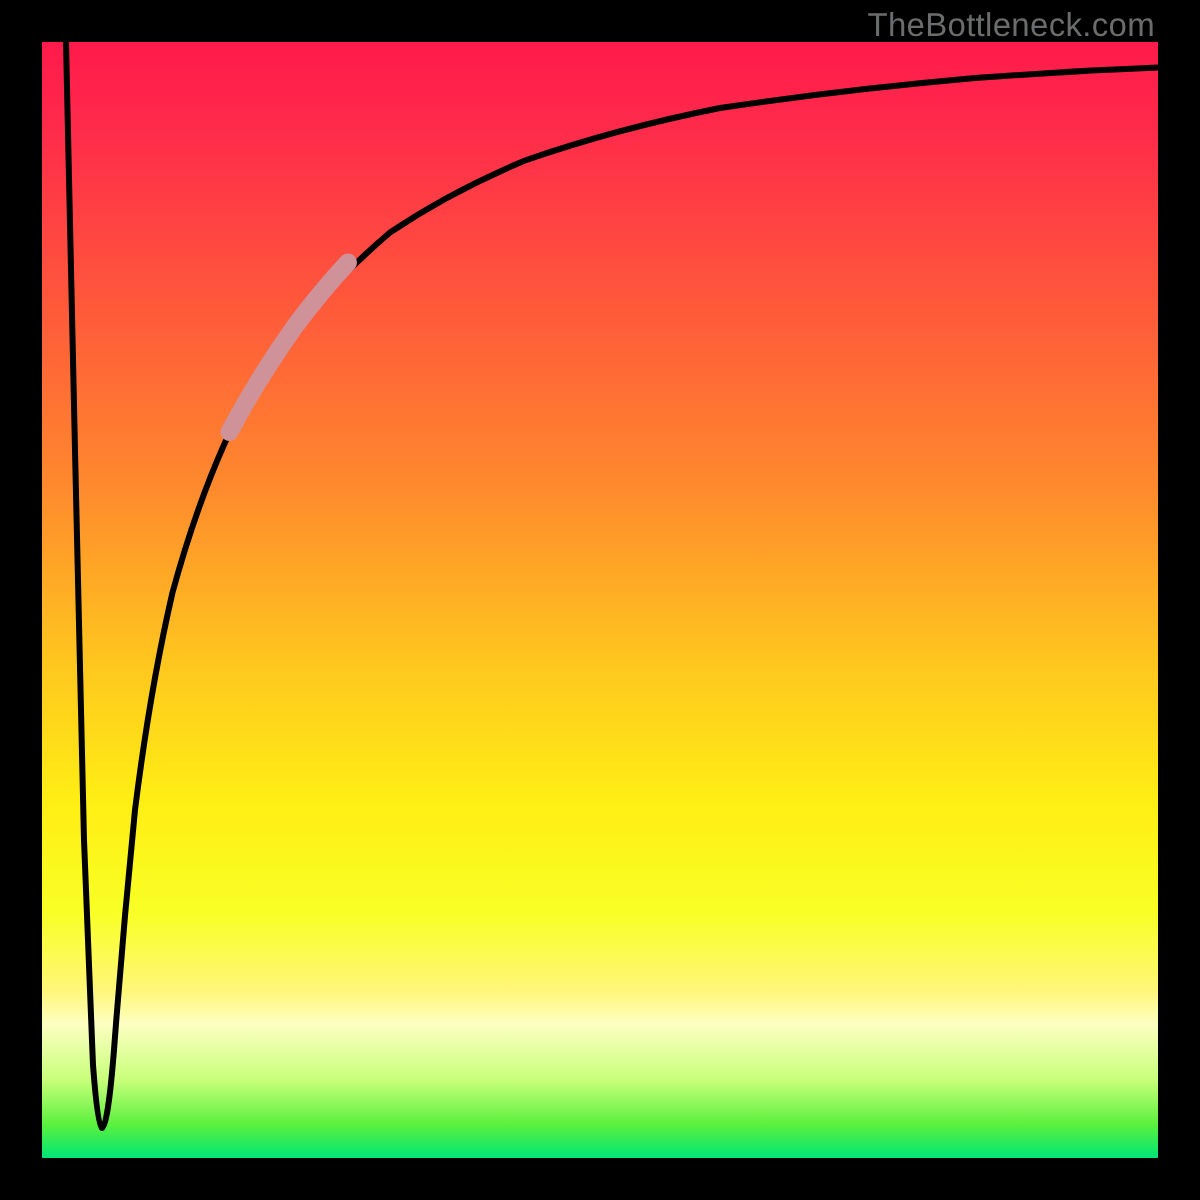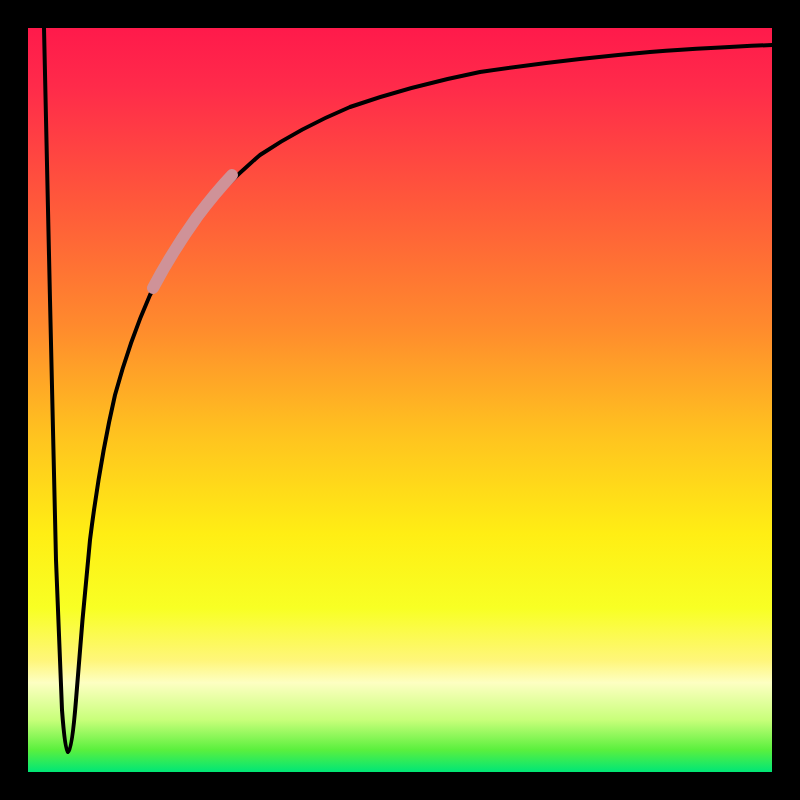--- a/index.html
+++ b/index.html
@@ -54,20 +54,21 @@
     left: 0;
     top: 0;
   }
 </style>
 </head>
 <body>
 
 <div class="frame">
   <div class="plot-area"></div>
 
+  <div class="watermark">TheBottleneck.com</div>
 
   <svg class="curve" width="800" height="800" viewBox="0 0 800 800">
 
     <path d="M 44 28
          L 50 300
          L 56 560
          L 62 710
          Q 65 750 68 752
          Q 72 750 76 700
          Q 82 620 90 540

